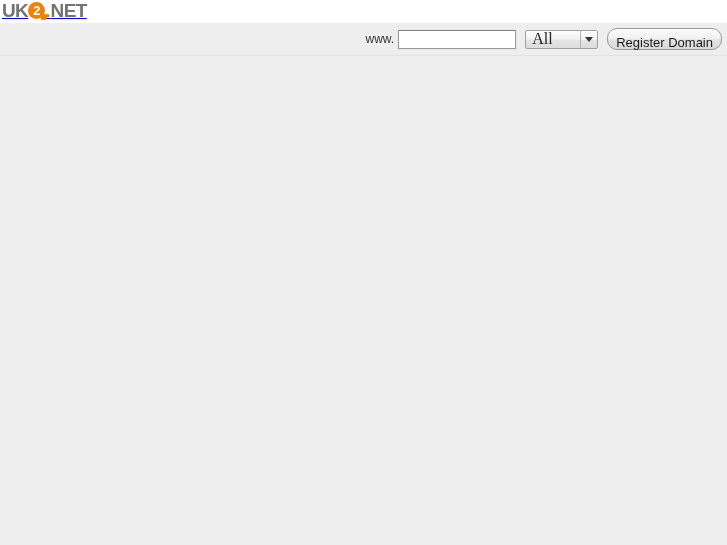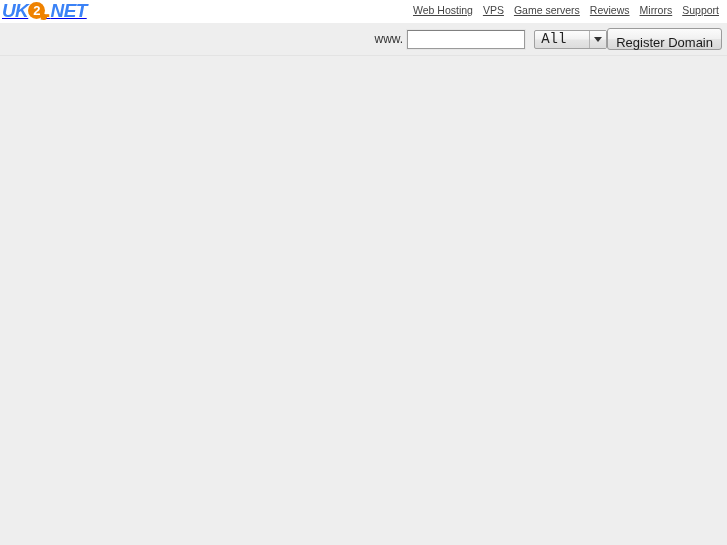--- a/index.html
+++ b/index.html
@@ -33,22 +33,21 @@
     display: flex;
     align-items: center;
     line-height: 1;
     user-select: none;
   }
   .logo-text {
     font-family: "Liberation Sans", sans-serif;
     font-weight: bold;
     font-size: 19px;
     letter-spacing: -0.6px;
-    color: #3b82f6;
-    font-style: italic;
+    color: #737373;
   }
   .logo-badge {
     position: relative;
     display: inline-block;
     width: 17px;
     height: 17px;
     margin: 0 0px 0 0px;
     vertical-align: middle;
   }
   .logo-badge .ring {
@@ -153,22 +152,22 @@
     align-items: center;
     border: 1px solid #a0a0a0;
     border-radius: 2px;
     background: linear-gradient(to bottom, #fdfdfd 0%, #f2f2f2 48%, #e6e6e6 52%, #dcdcdc 100%);
     box-sizing: border-box;
     cursor: default;
   }
   .tld-select .tld-value {
     flex: 1;
     padding-left: 6px;
-    font-family: Liberation Mono, monospace;
-    font-size: 14px;
+    font-family: Liberation Serif, serif;
+    font-size: 16px;
     color: #222222;
   }
   .tld-select .tld-arrow {
     width: 17px;
     height: 100%;
     border-left: 1px solid #b4b4b4;
     display: flex;
     align-items: center;
     justify-content: center;
     background: linear-gradient(to bottom, #fdfdfd 0%, #f2f2f2 48%, #e6e6e6 52%, #dcdcdc 100%);
@@ -176,23 +175,24 @@
   }
   .caret {
     width: 0;
     height: 0;
     border-left: 4px solid transparent;
     border-right: 4px solid transparent;
     border-top: 5px solid #333333;
   }
   .register-btn {
     height: 22px;
+    margin-left: 9px;
     padding: 4px 8px;
     border: 1px solid #9b9b9b;
-    border-radius: 3px;
+    border-radius: 10px;
     background: linear-gradient(to bottom, #fbfbfb 0%, #f1f1f1 48%, #e4e4e4 52%, #d8d8d8 100%);
     font-family: "Liberation Sans", sans-serif;
     font-size: 13px;
     color: #1a1a1a;
     cursor: pointer;
     box-sizing: border-box;
     line-height: 20px;
     white-space: nowrap;
   }
 
@@ -211,28 +211,20 @@
     <span class="logo-text">UK</span>
     <span class="logo-badge">
       <span class="ring"></span>
       <span class="tail"></span>
       <span class="two">2</span>
     </span>
     <span class="logo-dot">.</span>
     <span class="logo-text">NET</span>
   </a>
 
-  <nav class="nav">
-    <a href="#">Web Hosting</a>
-    <a href="#">VPS</a>
-    <a href="#">Game servers</a>
-    <a href="#">Reviews</a>
-    <a href="#">Mirrors</a>
-    <a href="#">Support</a>
-  </nav>
 
 </div>
 
 <div class="searchbar">
   <div class="search-group">
 
     <span class="www-label">www.</span>
 
     <input class="domain-input" type="text" placeholder="" style="">
 

